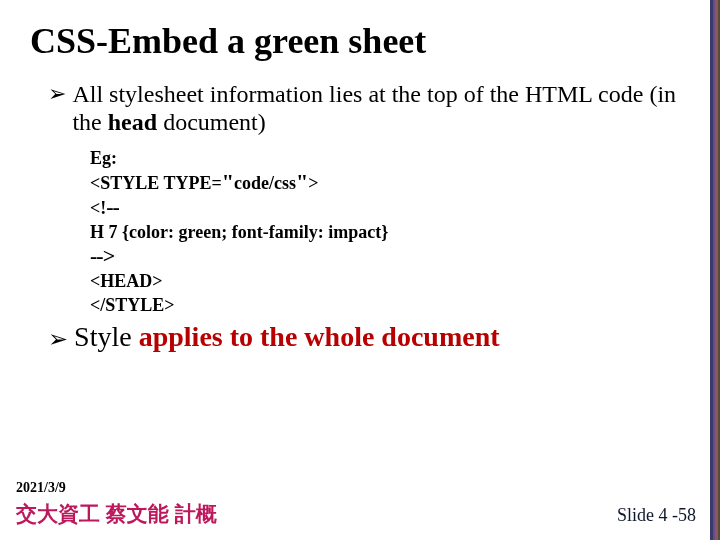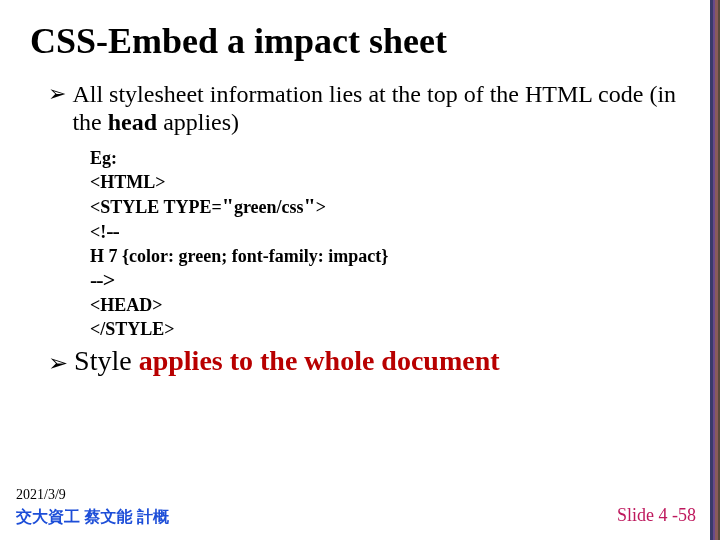--- a/index.html
+++ b/index.html
@@ -84,55 +84,55 @@
   .footer {
     position: absolute;
     left: 16px;
     bottom: 12px;
     right: 20px;
   }
   .date {
     font-size: 14px;
     color: #000;
     margin-bottom: 4px;
+    font-weight: bold;
   }
   .author {
-    font-size: 16px;
+    font-size: 21px;
     font-weight: bold;
-    color: #1d4ed8;
+    color: #be185d;
     font-family: "Microsoft JhengHei", "PMingLiU", sans-serif;
   }
   .slidenum {
     position: absolute;
     right: 24px;
     bottom: 14px;
     font-size: 18px;
-    color: #be185d;
+    color: #0f172a;
   }
 </style>
 </head>
 <body>
 
 <div class="stripe"></div>
 
 <div class="content">
 
-  <div class="title">CSS-Embed a impact sheet</div>
+  <div class="title">CSS-Embed a green sheet</div>
 
   <div class="bullet-row">
     <div class="bullet-arrow">➢</div>
     <div class="bullet-text">
-      <span>All stylesheet information lies at the top of the HTML code (in the </span><span class="bold">head</span><span> applies)</span>
+      <span>All stylesheet information lies at the top of the HTML code (in the </span><span class="bold">head</span><span> document)</span>
     </div>
   </div>
 
   <div class="code-block">
     <div>Eg:</div>
-    <div>&lt;HTML&gt;</div>
-    <div><span>&lt;STYLE TYPE=</span><span class="quote">"</span><span>green/css</span><span class="quote">"</span><span>&gt;</span></div>
+    <div><span>&lt;STYLE TYPE=</span><span class="quote">"</span><span>code/css</span><span class="quote">"</span><span>&gt;</span></div>
     <div><span>&lt;!</span><span class="big-dash">--</span></div>
     <div>H 7 {color: green; font-family: impact}</div>
     <div><span class="big-dash">--&gt;</span></div>
     <div>&lt;HEAD&gt;</div>
     <div>&lt;/STYLE&gt;</div>
   </div>
 
   <div class="bullet-row second">
     <div class="bullet-arrow">➢</div>
     <div class="bullet-text">

